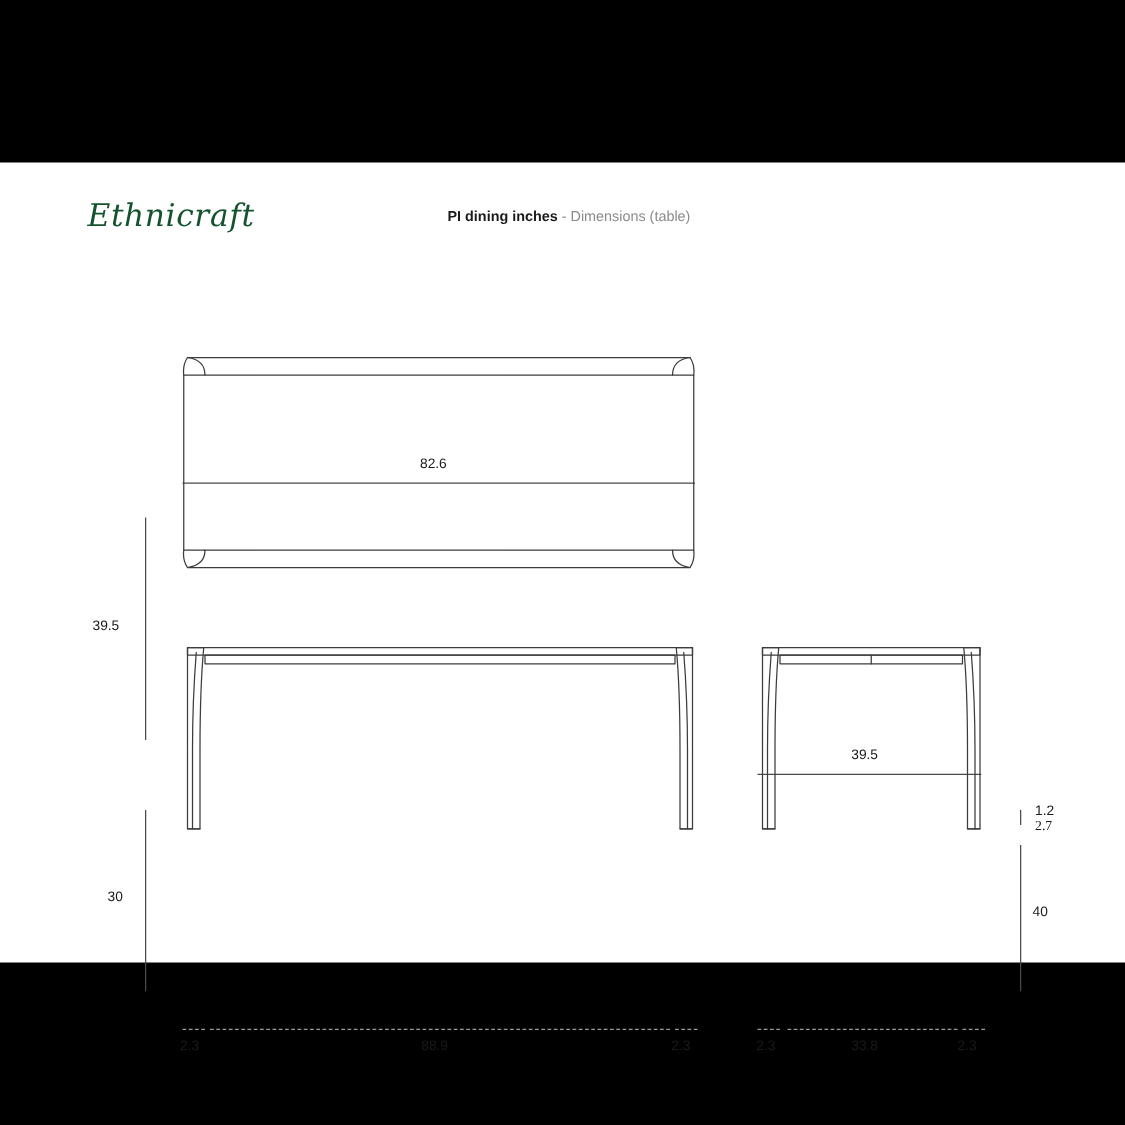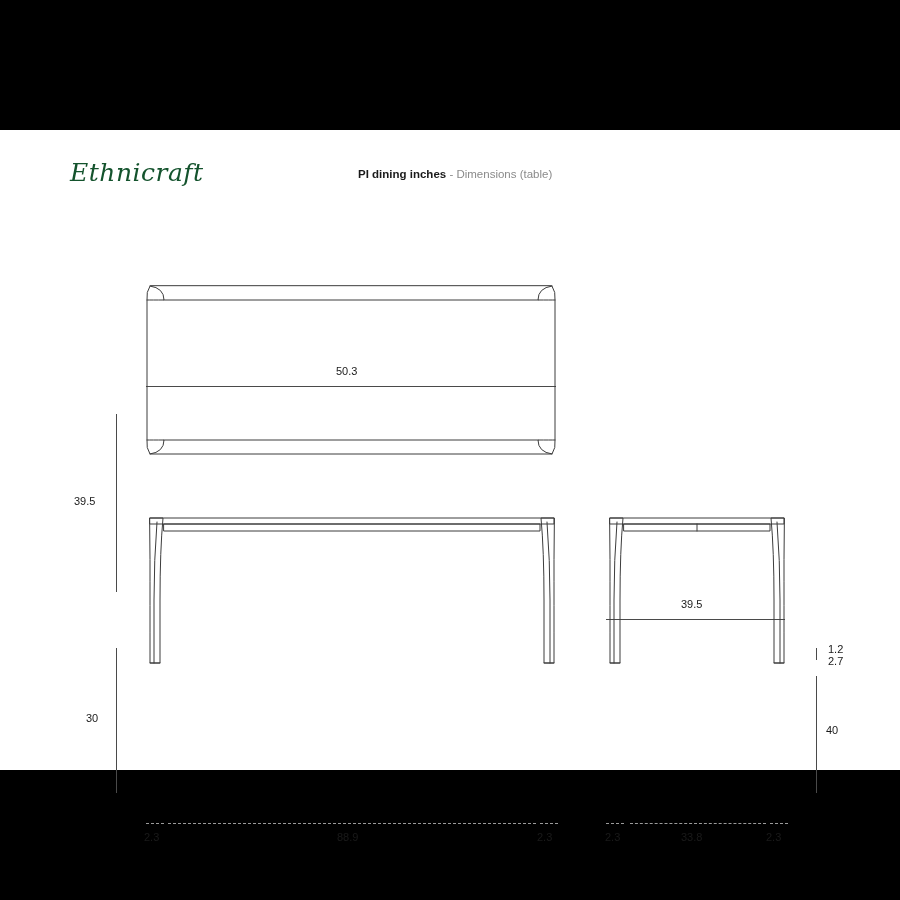--- a/index.html
+++ b/index.html
@@ -91,41 +91,41 @@
 
 <div class="page">
 
   <div class="brand">Ethnicraft</div>
 
   <div class="title">
     <b>PI dining inches</b><span class="sub"> - </span><span class="sub">Dimensions (table)</span>
   </div>
 
   <div class="line-h" style="left:146px; top:256px; width:410px;"></div>
-  <div class="dim-label" style="left:336px; top:235px;">50.3</div>
+  <div class="dim-label" style="left:336px; top:235px;">82.6</div>
 
   <div class="line-v" style="left:116px; top:284px; height:178px;"></div>
   <div class="dim-label" style="left:74px; top:365px;">39.5</div>
 
   <div class="line-v" style="left:116px; top:518px; height:145px;"></div>
   <div class="dim-label" style="left:86px; top:582px;">30</div>
 
   <div class="line-dash-h" style="left:146px; top:693px; width:18px;"></div>
   <div class="line-dash-h" style="left:168px; top:693px; width:368px;"></div>
   <div class="line-dash-h" style="left:540px; top:693px; width:18px;"></div>
   <div class="dim-label" style="left:144px; top:701px;">2.3</div>
   <div class="dim-label" style="left:337px; top:701px;">88.9</div>
   <div class="dim-label" style="left:537px; top:701px;">2.3</div>
 
   <div class="line-h" style="left:606px; top:489px; width:179px;"></div>
   <div class="dim-label" style="left:681px; top:468px;">39.5</div>
 
   <div class="line-v" style="left:816px; top:518px; height:12px;"></div>
   <div class="dim-label" style="left:828px; top:513px;">1.2</div>
-  <div class="dim-label" style="left:828px; top:525px;">2.7</div>
+  <div class="dim-label" style="left:828px; top:525px;font-family:Liberation Serif, serif;">2.7</div>
 
   <div class="line-v" style="left:816px; top:546px; height:117px;"></div>
   <div class="dim-label" style="left:826px; top:594px;">40</div>
 
   <div class="line-dash-h" style="left:606px; top:693px; width:18px;"></div>
   <div class="line-dash-h" style="left:630px; top:693px; width:136px;"></div>
   <div class="line-dash-h" style="left:770px; top:693px; width:18px;"></div>
   <div class="dim-label" style="left:605px; top:701px;">2.3</div>
   <div class="dim-label" style="left:681px; top:701px;">33.8</div>
   <div class="dim-label" style="left:766px; top:701px;">2.3</div>

